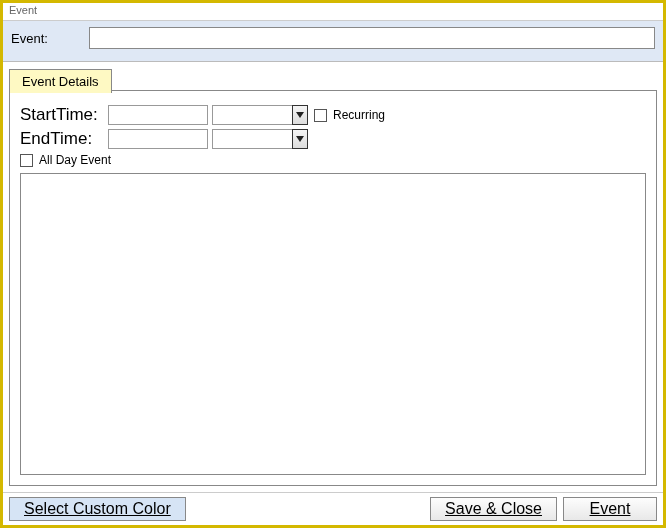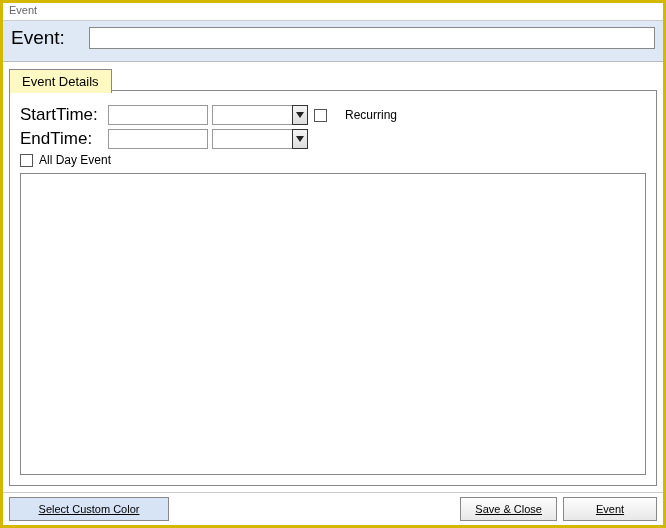--- a/index.html
+++ b/index.html
@@ -28,21 +28,21 @@
       padding: 6px 8px 8px 8px;
       border-bottom: 1px solid #bbb;
     }
     .field-row {
       display: flex;
       align-items: center;
       margin-bottom: 4px;
     }
     .field-row label {
       width: 78px;
-      font-size: 19px;
+      font-size: 13px;
     }
     .field-row input[type="text"] {
       flex: 1;
       height: 22px;
       border: 1px solid #888;
       padding: 2px 4px;
       font-size: 12px;
     }
     .combo-wrap {
       flex: 1;
@@ -134,21 +134,20 @@
       width: 13px;
       height: 13px;
       border: 1px solid #555;
       margin-right: 6px;
       background: #fff;
       display: inline-block;
     }
     .recurring-group {
       display: flex;
       align-items: center;
-      gap: 12px;
     }
     .big-textarea {
       flex: 1;
       border: 1px solid #888;
       background: #fff;
       resize: none;
       font-family: inherit;
       font-size: 12px;
       padding: 4px;
     }
@@ -157,21 +156,21 @@
       align-items: center;
       padding: 4px 6px;
       gap: 6px;
       background: #fff;
       border-top: 1px solid #ccc;
     }
     .btn {
       height: 24px;
       border: 1px solid #888;
       padding: 0 14px;
-      font-size: 11px;
+      font-size: 16px;
       cursor: pointer;
       text-decoration: underline;
     }
     .btn-color {
       background: #d6e4f5;
       min-width: 160px;
       text-align: center;
       display: flex;
       align-items: center;
       justify-content: center;

